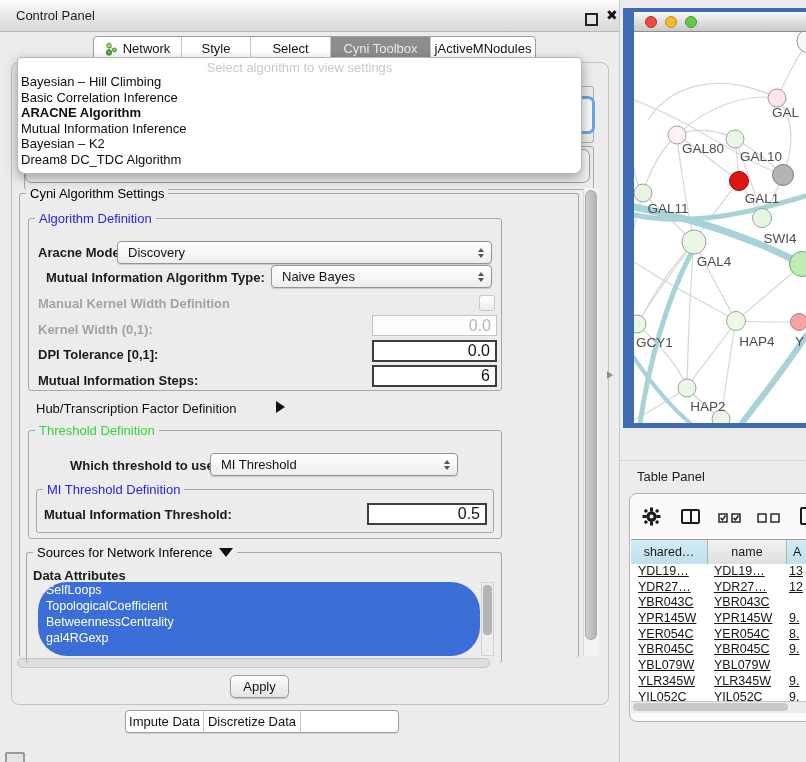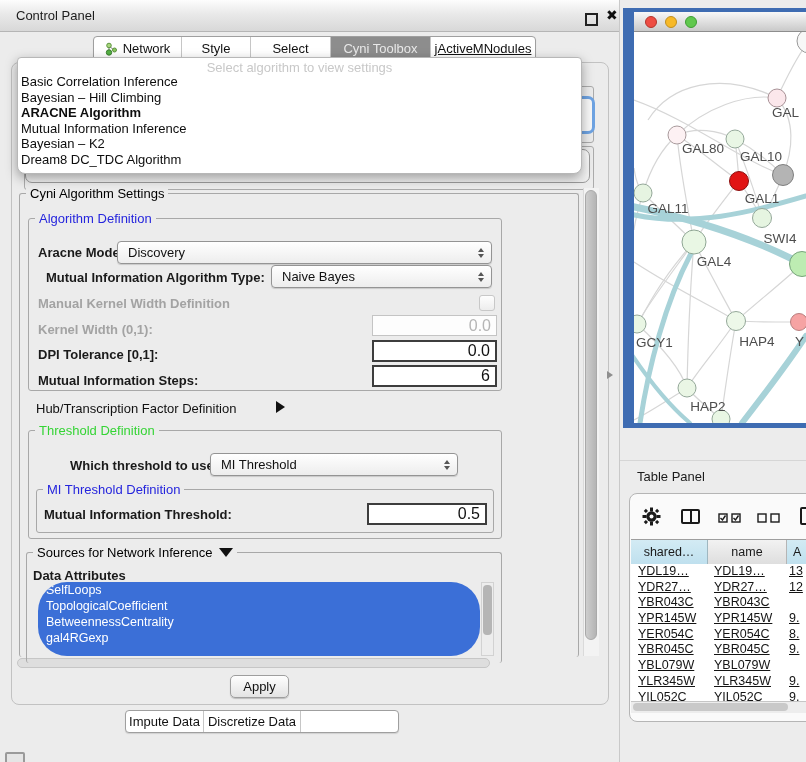--- a/index.html
+++ b/index.html
@@ -124,39 +124,39 @@
   </div>
   <div class="tab" style="width:69px;">
     <span>Style</span>
   </div>
   <div class="tab" style="width:80px;">
     <span>Select</span>
   </div>
   <div class="tab sel" style="width:100px;">
     <span>Cyni Toolbox</span>
   </div>
-  <div class="tab" style="width:104px;text-decoration:underline;">
+  <div class="tab" style="width:104px;">
     <span>jActiveMNodules</span>
   </div>
 </div>
 
 <div class="abs outerbox"></div>
 
 <span class="ghost" style="left:30px;top:80px;">Inference Algorithm</span>
 <div class="abs" style="left:24px;top:86px;width:568px;height:55px;border:1px solid #ababab;border-radius:3px;"></div>
 <div class="abs" style="left:318px;top:96px;width:271px;height:32px;border:3px solid #6ea3e2;border-radius:7px;background:#f8f8f8;"></div>
 <div class="abs" style="left:24px;top:146px;width:568px;height:42px;border:1px solid #ababab;border-radius:3px;"></div>
 <div class="abs" style="left:25px;top:149px;width:563px;height:32px;border:1px solid #9b9b9b;border-radius:7px;background:linear-gradient(#fdfdfd,#efefef);">
   <span style="position:absolute;left:13px;top:9px;font-size:13px;color:#bdbdbd;">gal-filtered sif default node</span>
 </div>
 
 <div class="abs ddown">
   <div class="dd-prompt">Select algorithm to view settings</div>
+  <div class="dd-item">Bayesian – Hill Climbing</div>
   <div class="dd-item">Basic Correlation Inference</div>
-  <div class="dd-item">Bayesian – Hill Climbing</div>
   <div class="dd-item bold">ARACNE Algorithm</div>
   <div class="dd-item">Mutual Information Inference</div>
   <div class="dd-item">Bayesian – K2</div>
   <div class="dd-item">Dream8 DC_TDC Algorithm</div>
 </div>
 
 <div class="abs vtrack"></div>
 <div class="abs vthumb"></div>
 <div class="abs hthumb"></div>
 

